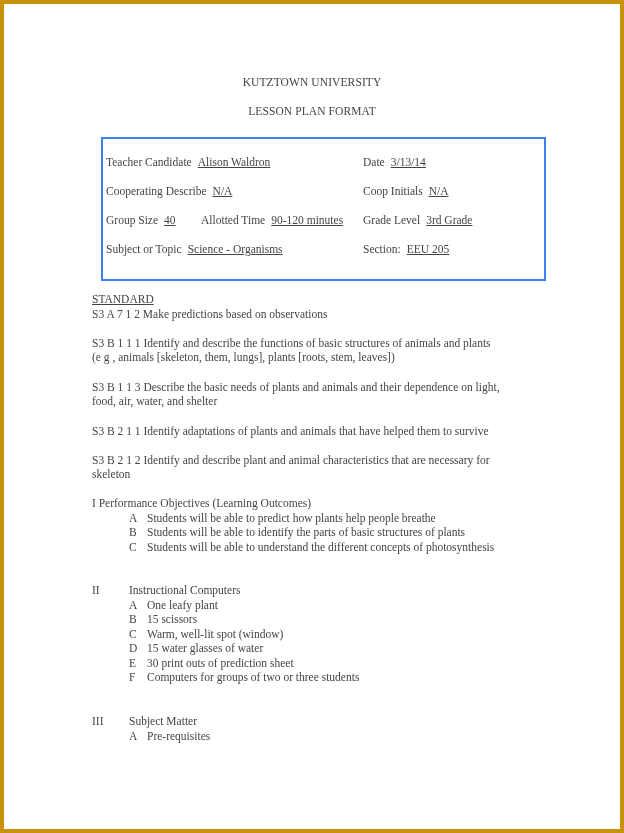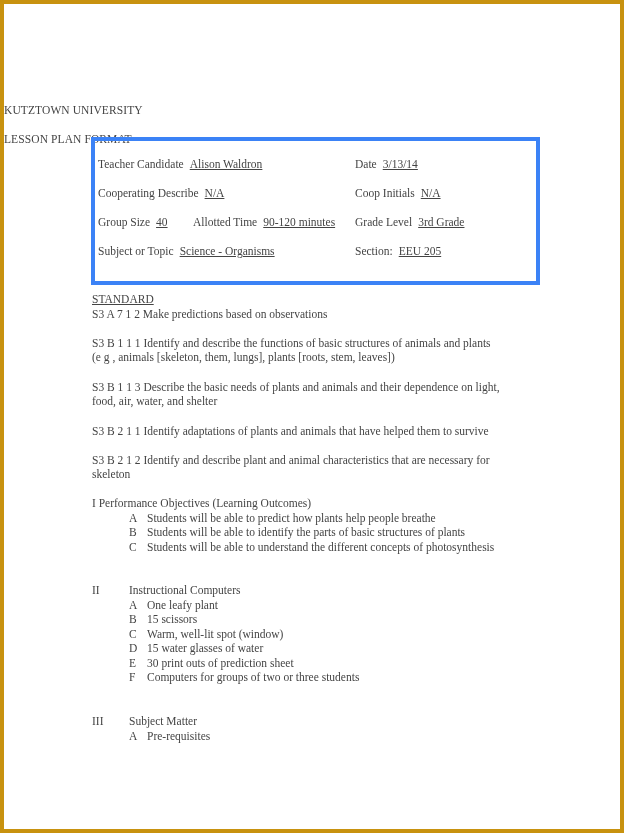--- a/index.html
+++ b/index.html
@@ -1,19 +1,19 @@
 <!DOCTYPE html>
 <html><head>
 <meta charset="utf-8">
 <style>
   html, body { margin:0; padding:0; }
   body { width:624px; height:833px; background:#c8920f; position:relative; overflow:hidden; }
   .page { position:absolute; left:4px; top:4px; width:616px; height:825px; background:#fff; font-family:"Liberation Serif", serif; color:#444; font-size:11.5px; }
-  .hdr { position:absolute; left:0; width:616px; font-size:11.5px; letter-spacing:0.1px;margin-top:28px; }
-  .box { position:absolute; left:87px; top:133px; width:441px; height:140px; border:4px solid #3b82f6; }
+  .hdr { position:absolute; left:0; width:616px; text-align:center; font-size:11.5px; letter-spacing:0.1px; }
+  .box { position:absolute; left:97px; top:133px; width:441px; height:140px; border:2px solid #3b82f6; }
   .f { position:absolute; white-space:nowrap; }
   .u { text-decoration:underline; margin-left:6px; }
   .t { position:absolute; left:88px; white-space:nowrap; }
   .ind { position:absolute; white-space:nowrap; }
 </style>
 </head>
 <body>
 
 <div class="page">
   <div class="hdr" style="top:72px">KUTZTOWN UNIVERSITY</div>

